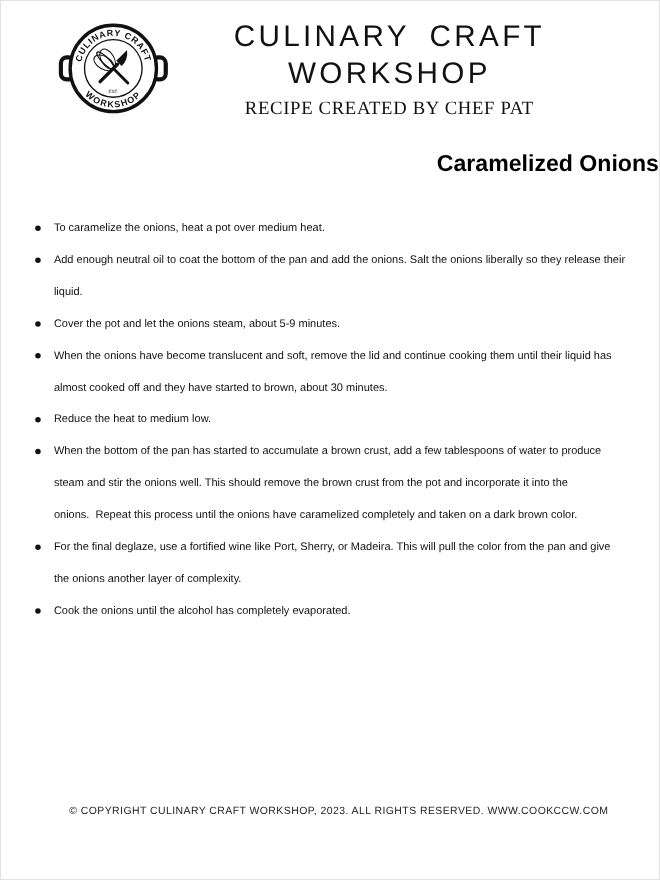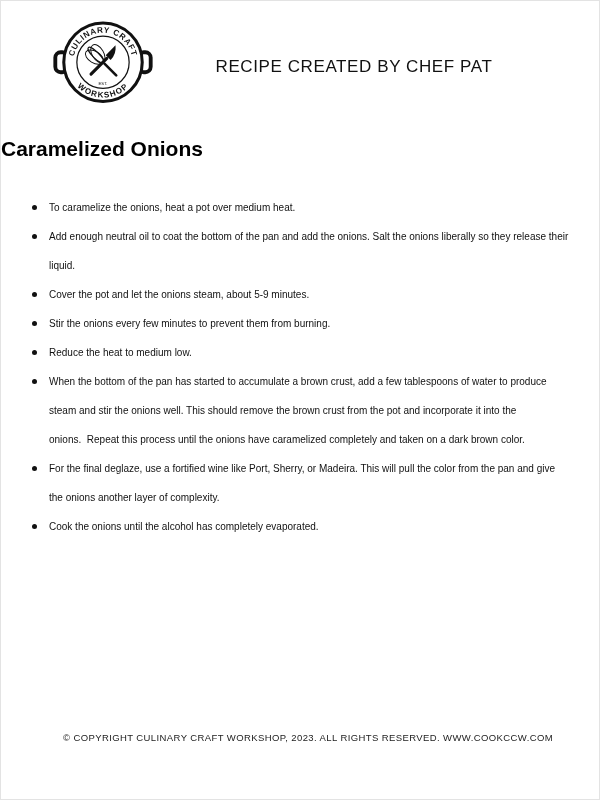--- a/index.html
+++ b/index.html
@@ -10,25 +10,25 @@
   }
   
   .header{display:flex;align-items:center;padding:14px 26px 0 52px;}
   .logo{flex:0 0 auto;width:100px;height:96px;}
   .brand-text{flex:1 1 auto;text-align:center;padding-right:18px;}
   .brand-title{
     font-size:27px;font-weight:500;letter-spacing:3px;word-spacing:8px;
     color:#111;line-height:1.2;
   }
   .brand-subtitle{
-    font-size:17px;font-weight:400;letter-spacing:.6px;margin-top:7px;color:#111;
+    font-size:17px;font-weight:400;letter-spacing:.6px;margin-top:7px;color:#111;font-family:Liberation Serif, serif;
   }
   
   .recipe-title{
-    text-align:left;font-size:21px;font-weight:bold;margin-top:26px;color:#000;
+    text-align:right;font-size:21px;font-weight:bold;margin-top:26px;color:#000;
   }
   
   .steps{
     margin:32px auto 0;width:538px;padding:0;list-style:none;
     font-size:10px;line-height:29px;color:#111;
   }
   .steps li{
     position:relative;padding-left:18px;margin:0;white-space:pre-wrap;
   }
   .steps li::before{
@@ -76,36 +76,37 @@
           <rect x="-1.7" y="1" width="3.4" height="25" rx="1.7" fill="#111"></rect>
           <ellipse cx="0" cy="-13" rx="4" ry="14" fill="none" stroke="#111" stroke-width="1.5"></ellipse>
           <ellipse cx="0" cy="-13" rx="7.5" ry="13" fill="none" stroke="#111" stroke-width="1.2" transform="rotate(14)"></ellipse>
           <ellipse cx="0" cy="-13" rx="7.5" ry="13" fill="none" stroke="#111" stroke-width="1.2" transform="rotate(-14)"></ellipse>
         </g>
         <text y="29" font-size="5.5" fill="#111" text-anchor="middle" id="logo-est">EST.</text>
       </g>
     </svg>
 
     <div class="brand-text">
+      <div class="brand-title">CULINARY CRAFT WORKSHOP</div>
       <div class="brand-subtitle">RECIPE CREATED BY CHEF PAT</div>
     </div>
   </div>
 
   <h1 class="recipe-title">Caramelized Onions</h1>
 
   <ul class="steps">
 
       <li>To caramelize the onions, heat a pot over medium heat.</li>
 
       <li>Add enough neutral oil to coat the bottom of the pan and add the onions. Salt the onions liberally so they release their liquid.</li>
 
       <li>Cover the pot and let the onions steam, about 5-9 minutes.</li>
 
+      <li>When the onions have become translucent and soft, remove the lid and continue cooking them until their liquid has almost cooked off and they have started to brown, about 30 minutes.</li>
 
-      <li>Stir the onions every few minutes to prevent them from burning.</li>
 
       <li>Reduce the heat to medium low.</li>
 
       <li>When the bottom of the pan has started to accumulate a brown crust, add a few tablespoons of water to produce steam and stir the onions well. This should remove the brown crust from the pot and incorporate it into the
 onions.  Repeat this process until the onions have caramelized completely and taken on a dark brown color.</li>
 
       <li>For the final deglaze, use a fortified wine like Port, Sherry, or Madeira. This will pull the color from the pan and give the onions another layer of complexity.</li>
 
       <li>Cook the onions until the alcohol has completely evaporated.</li>
     </ul>

